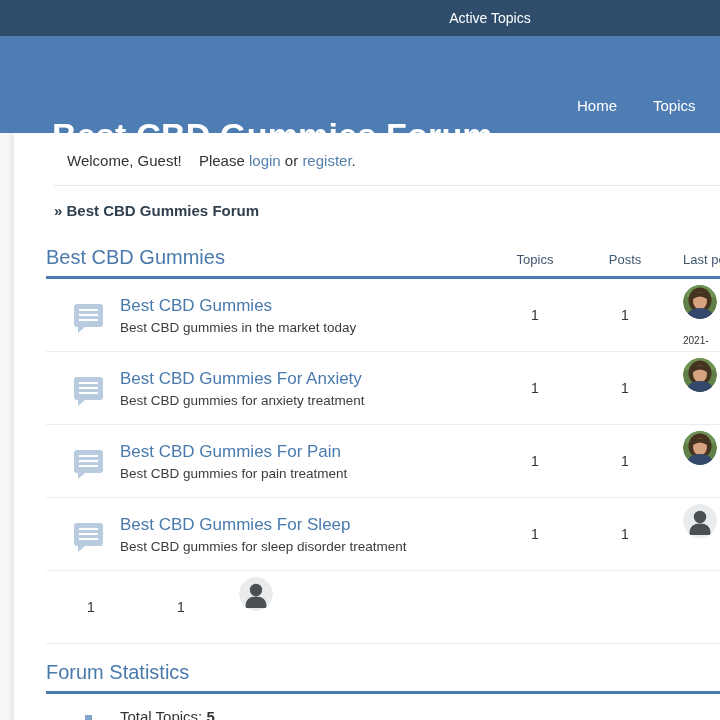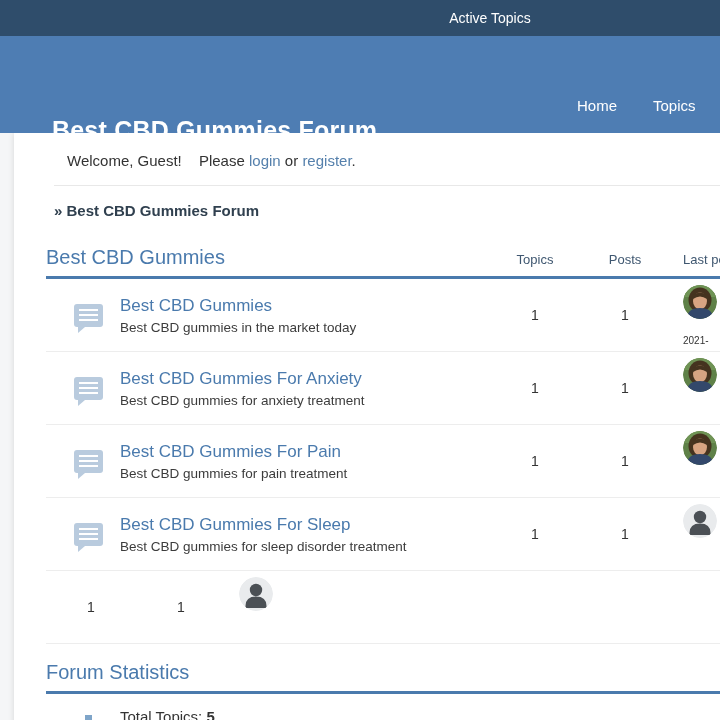--- a/index.html
+++ b/index.html
@@ -15,21 +15,21 @@
   .topbar { height:36px; background:#2f4d6b; position:relative; }
   .topbar-link {
     display:block; line-height:36px; text-align:center;
     color:#fff; font-size:14px; text-decoration:none; cursor:pointer;
   }
 
   
   .header { height:97px; background:#4e7db3; position:relative; }
   .site-title {
     position:absolute; left:52px; top:80px;
-    font-size:25px; font-weight:700; color:#fff; letter-spacing:.2px;
+    font-size:34px; font-weight:700; color:#fff; letter-spacing:.2px;
     text-decoration:none; cursor:pointer;
   }
   .nav { position:absolute; left:577px; top:61px; display:flex; gap:36px; }
   .nav a { color:#fff; font-size:15px; text-decoration:none; cursor:pointer; }
 
   
   .card {
     background:#fff; margin-left:14px; width:952px; min-height:587px;
     box-shadow:0 0 6px rgba(0,0,0,.13);
     padding-bottom:30px;

